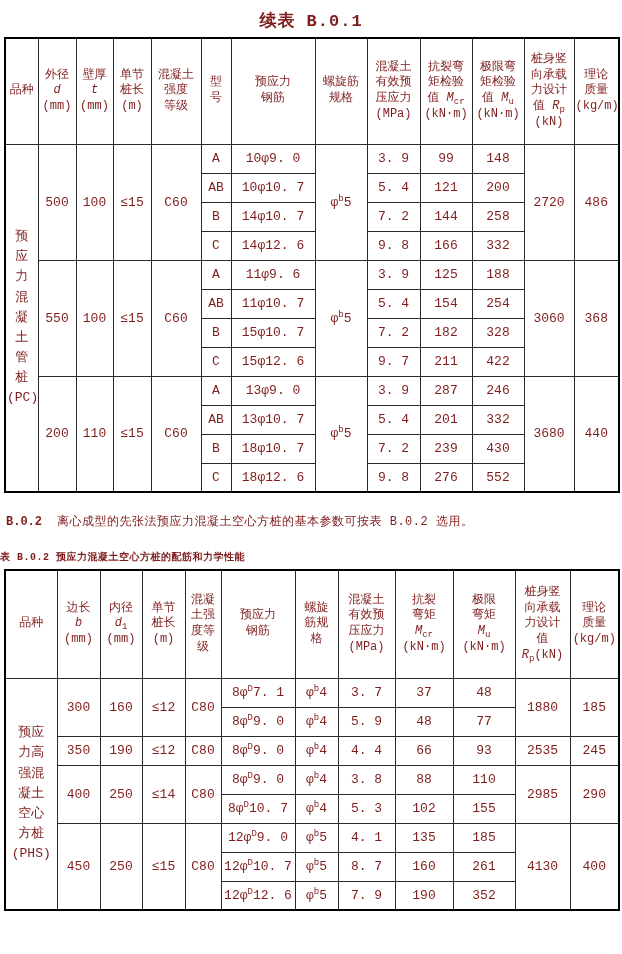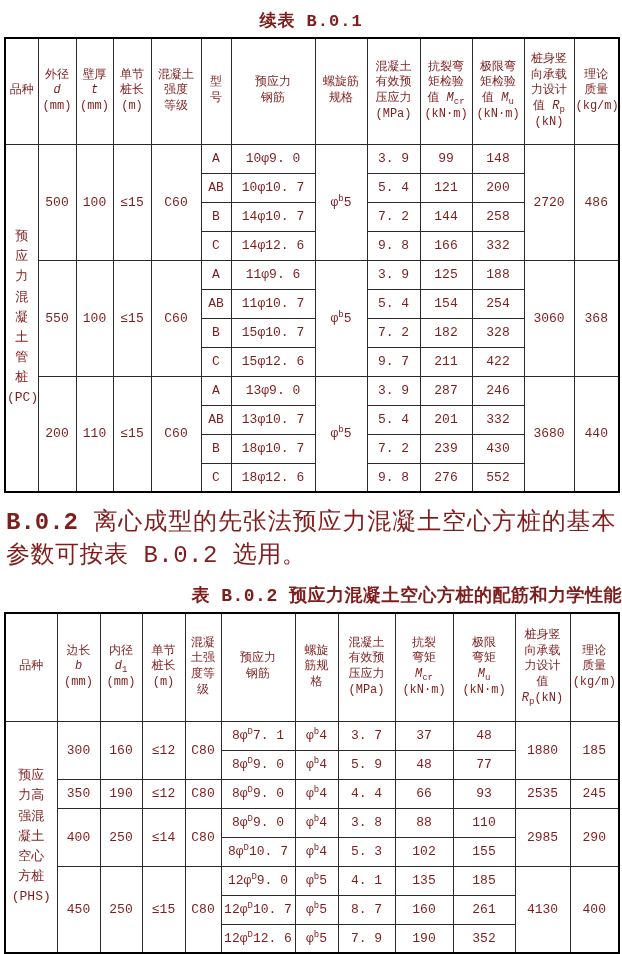--- a/index.html
+++ b/index.html
@@ -28,26 +28,26 @@
   .t1 tbody tr { height:29px; }
   .t2 thead tr { height:108px; }
   .t2 tbody tr { height:29px; }
   .pre { white-space:pre-line; display:block; }
   .hl  { display:block; }
   .species { font-size:13px; line-height:1.55; }
   i { font-style:italic; }
   sub { font-size:9px; line-height:0; }
   sup { font-size:9px; line-height:0; vertical-align:super; }
   .section {
-    margin:13px 6px 0 6px; font-size:24px; line-height:33px;
+    margin:13px 6px 0 6px; font-size:12px; line-height:33px;
     text-align:justify; letter-spacing:0.5px;
   }
   .section b { margin-right:15px; letter-spacing:0; }
   .caption {
-    text-align:right; font-weight:bold; font-size:18px;
+    text-align:left; font-weight:bold; font-size:10px;
     margin-top:11px; letter-spacing:0.5px;
   }
 </style>
 </head>
 <body>
 
 <div class="page">
 
   <div class="doc-title">续表 B.0.1</div>
 

